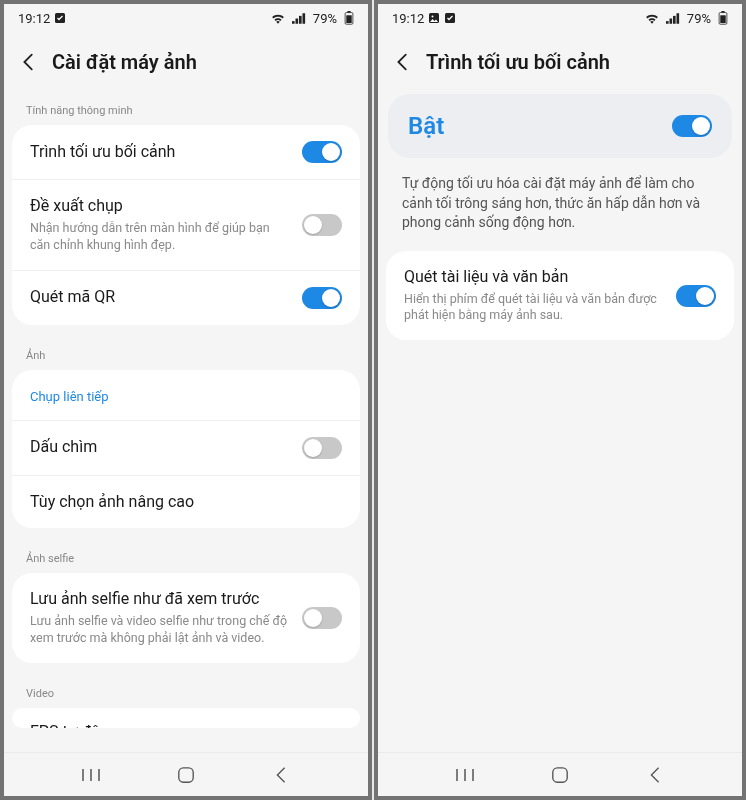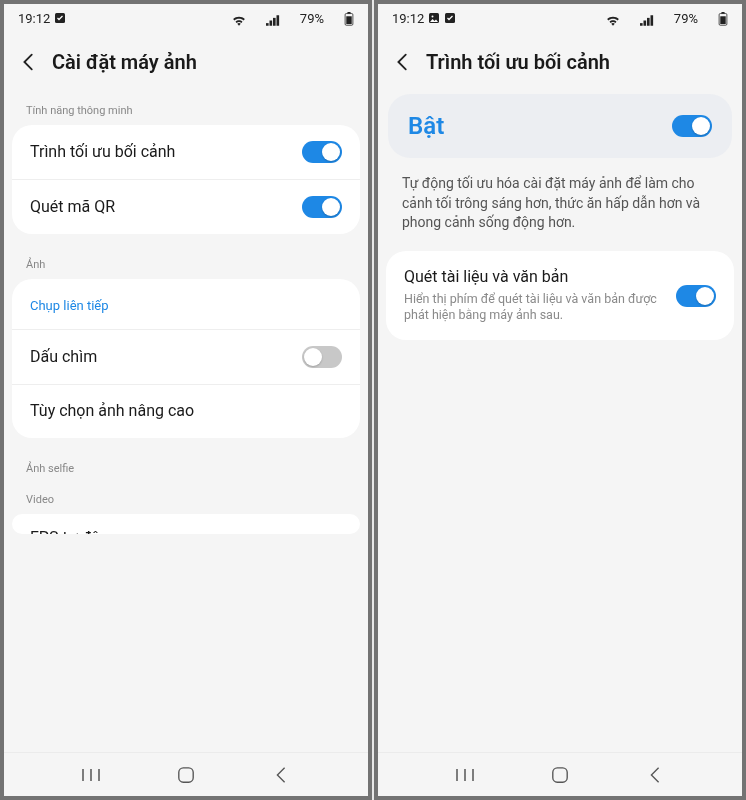--- a/index.html
+++ b/index.html
@@ -24,21 +24,21 @@
     height: 28px;
     display: flex;
     align-items: center;
     justify-content: space-between;
     padding: 0 14px;
     font-size: 13px;
     color: #222;
     background: #f5f5f5;
   }
   .status-left { display: flex; align-items: center; gap: 4px; }
-  .status-right { display: flex; align-items: flex-end; gap: 20px; }
+  .status-right { display: flex; align-items: center; gap: 7px; }
   .status-icon { display: inline-flex; }
   .header {
     display: flex;
     align-items: center;
     padding: 18px 16px 20px 14px;
     background: #f5f5f5;
   }
   .back-arrow {
     width: 22px;
     height: 22px;
@@ -193,20 +193,27 @@
     <div class="section-label">Tính năng thông minh</div>
     <div class="card">
       <div class="row">
         <div class="row-text">
             <div class="row-title">Trình tối ưu bối cảnh</div>
           </div>
         <div class="toggle toggle-on"></div>
       </div>
       <div class="row">
         <div class="row-text">
+          <div class="row-title">Đề xuất chụp</div>
+          <div class="row-sub">Nhận hướng dẫn trên màn hình để giúp bạn căn chỉnh khung hình đẹp.</div>
+        </div>
+        <div class="toggle toggle-off"></div>
+      </div>
+      <div class="row">
+        <div class="row-text">
             <div class="row-title">Quét mã QR</div>
           </div>
         <div class="toggle toggle-on"></div>
       </div>
     </div>
 
     <div class="section-label">Ảnh</div>
     <div class="card">
       <div class="row">
         <div class="row-text">
@@ -220,20 +227,29 @@
         <div class="toggle toggle-off"></div>
       </div>
       <div class="row">
         <div class="row-text">
             <div class="row-title">Tùy chọn ảnh nâng cao</div>
           </div>
       </div>
     </div>
 
     <div class="section-label">Ảnh selfie</div>
+    <div class="card">
+      <div class="row">
+        <div class="row-text">
+          <div class="row-title">Lưu ảnh selfie như đã xem trước</div>
+          <div class="row-sub">Lưu ảnh selfie và video selfie như trong chế độ xem trước mà không phải lật ảnh và video.</div>
+        </div>
+        <div class="toggle toggle-off"></div>
+      </div>
+    </div>
 
     <div class="section-label">Video</div>
     <div class="card truncated">
       <div class="row" style="padding-top:14px;">
         <div class="row-text">
             <div class="row-title">FPS tự động</div>
           </div>
       </div>
     </div>
 

